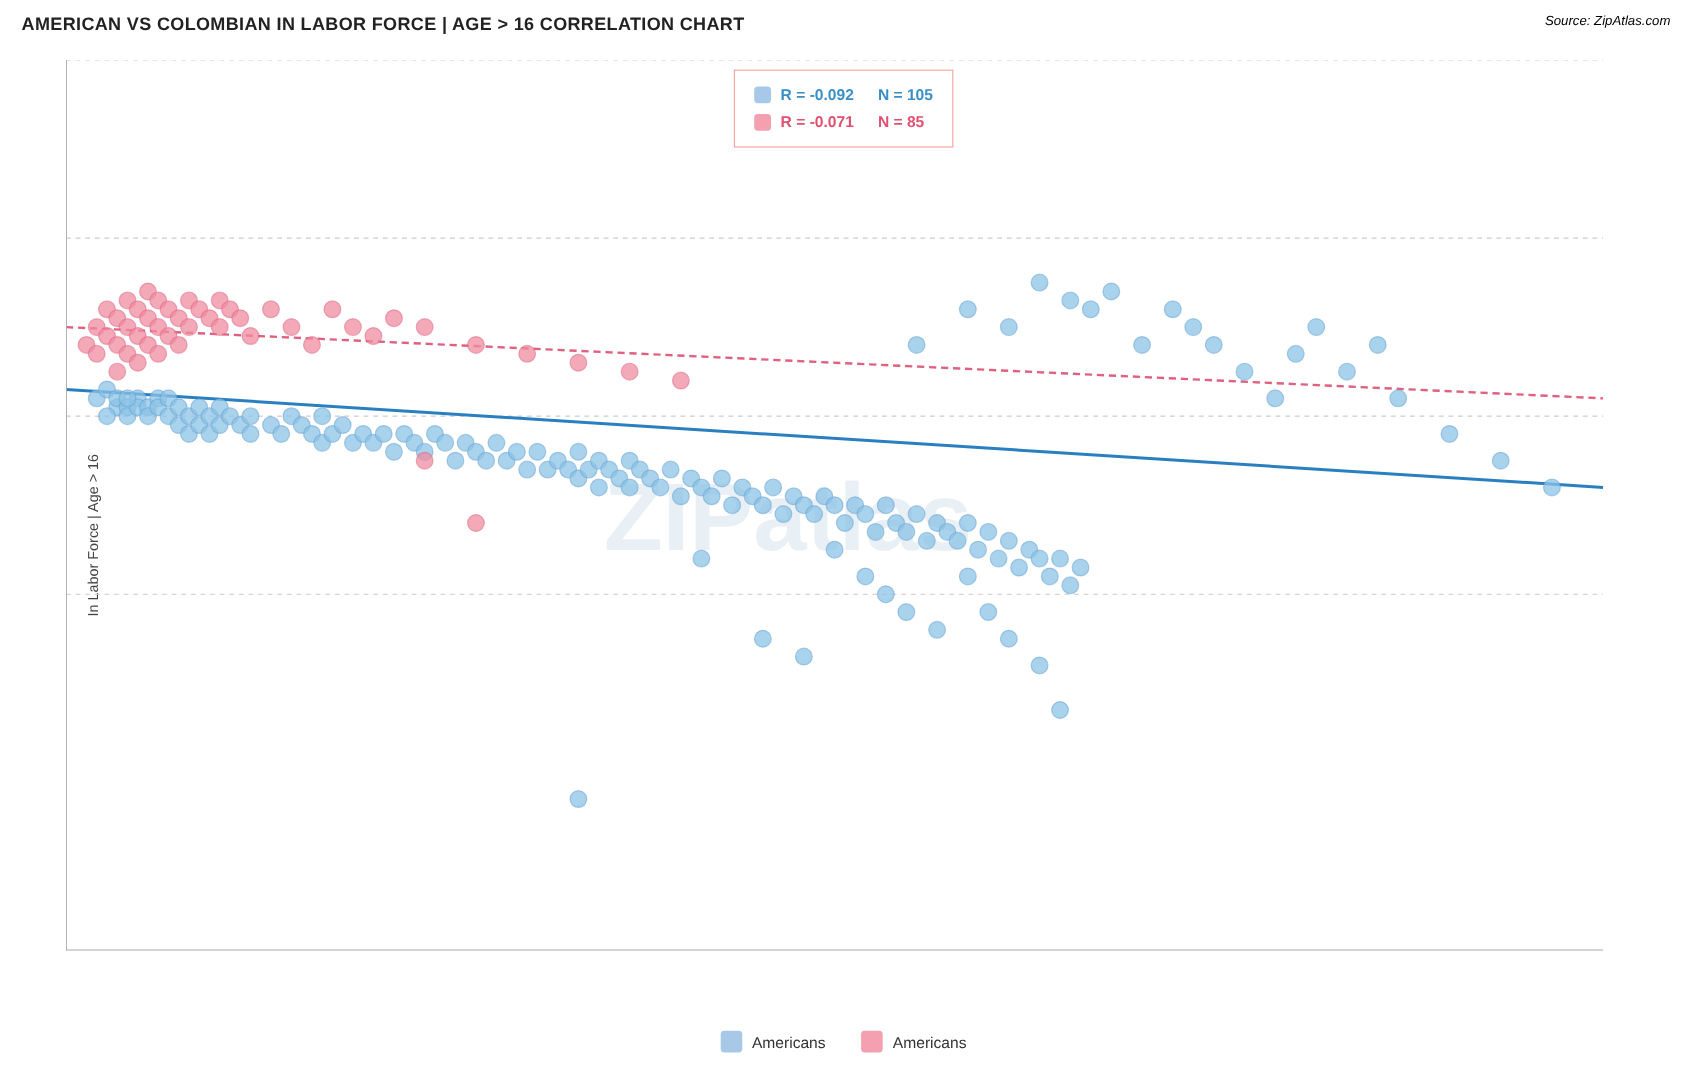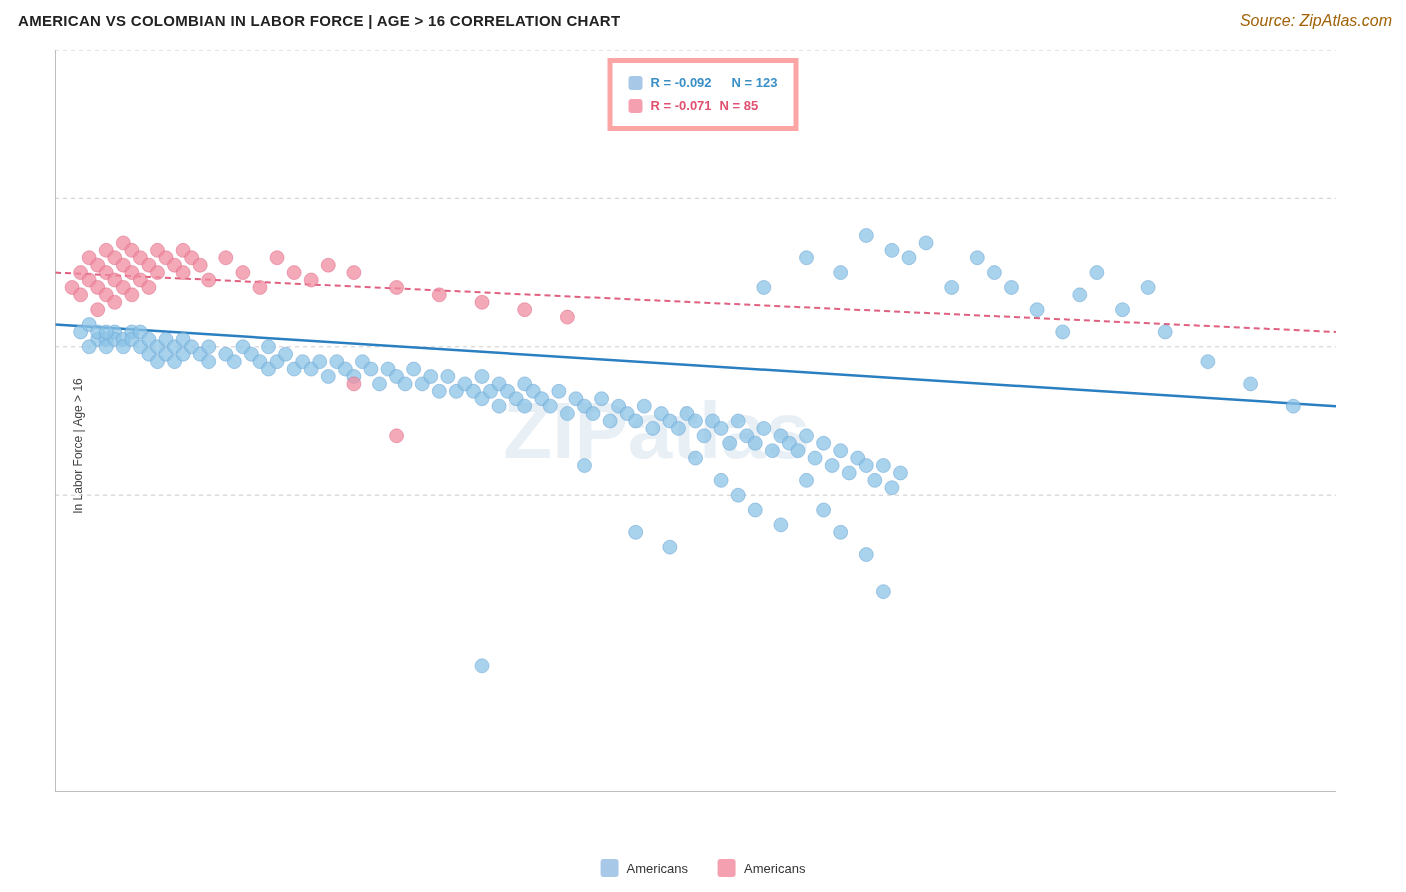--- a/index.html
+++ b/index.html
@@ -27,22 +27,22 @@
       font-size: 15px;
       font-weight: bold;
       color: #222;
       letter-spacing: 0.3px;
     }
 
     .source-label {
       position: absolute;
       top: 12px;
       right: 14px;
-      font-size: 16px;
-      color: #a16207;
+      font-size: 11px;
+      color: #000000;
       font-style: italic;
     }
 
     .legend {
       position: absolute;
       bottom: 15px;
       left: 50%;
       transform: translateX(-50%);
       display: flex;
       gap: 30px;
@@ -60,21 +60,21 @@
       width: 18px;
       height: 18px;
       border-radius: 3px;
     }
 
     .legend-box {
       position: absolute;
       top: 58px;
       left: 50%;
       transform: translateX(-50%);
-      border: 5px solid #fca5a5;
+      border: 1px solid #fca5a5;
       background: white;
       padding: 8px 16px;
       font-size: 13px;
       line-height: 1.8;
     }
 
     .legend-box-row {
       display: flex;
       align-items: center;
       gap: 8px;
@@ -95,26 +95,26 @@
   <div class="chart-title">AMERICAN VS COLOMBIAN IN LABOR FORCE | AGE &gt; 16 CORRELATION CHART</div>
 
   <div class="source-label">Source: ZipAtlas.com</div>
 
   <div style="position:absolute;left:10px;top:50%;transform:translateY(-50%) rotate(-90deg);font-size:12px;color:#444;white-space:nowrap;transform-origin:center center;">In Labor Force | Age &gt; 16</div>
 
   <div class="legend-box">
     <div class="legend-box-row">
       <div class="legend-box-dot" style="background:#a8c8e8;"></div>
       <span style="color:#3a8fc7;font-weight:bold;">R = -0.092</span>
-      <span style="color:#3a8fc7;font-weight:bold;margin-left:12px;">N = 123</span>
+      <span style="color:#3a8fc7;font-weight:bold;margin-left:12px;">N = 105</span>
     </div>
     <div class="legend-box-row">
       <div class="legend-box-dot" style="background:#f4a0b0;"></div>
       <span style="color:#e05070;font-weight:bold;">R = -0.071</span>
-      <span style="color:#e05070;font-weight:bold;margin-left:0;">N =  85</span>
+      <span style="color:#e05070;font-weight:bold;margin-left:12px;">N =  85</span>
     </div>
   </div>
 
   <svg id="chart-svg" style="position:absolute;left:55px;top:50px;right:70px;bottom:100px;" width="1281" height="742" viewBox="0 0 1281 742">
   <line x1="0" x2="1281" y1="445.2" y2="445.2" stroke="#ccc" stroke-dasharray="4,4" stroke-width="1"></line>
       <line x1="0" x2="1281" y1="296.8" y2="296.8" stroke="#ccc" stroke-dasharray="4,4" stroke-width="1"></line>
       <line x1="0" x2="1281" y1="148.39999999999998" y2="148.39999999999998" stroke="#ccc" stroke-dasharray="4,4" stroke-width="1"></line>
       <line x1="0" x2="1281" y1="0" y2="0" stroke="#ccc" stroke-dasharray="4,4" stroke-width="1"></line>
       <text x="1286" y="4" font-size="12" fill="#3a8fc7">100.0%</text>
       <text x="1286" y="152.39999999999998" font-size="12" fill="#3a8fc7">80.0%</text>

